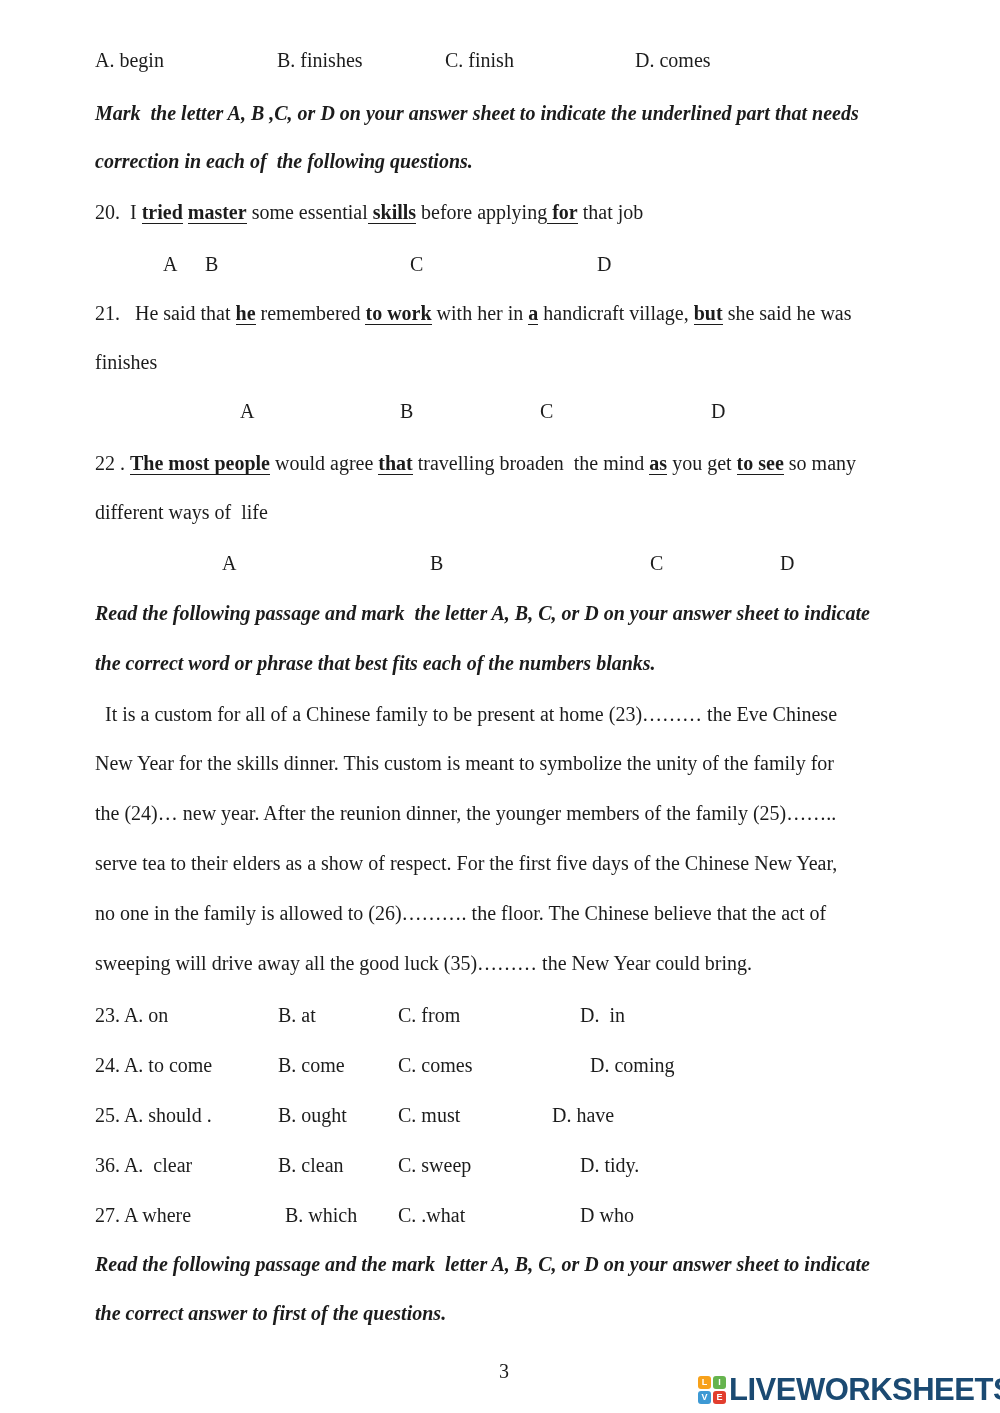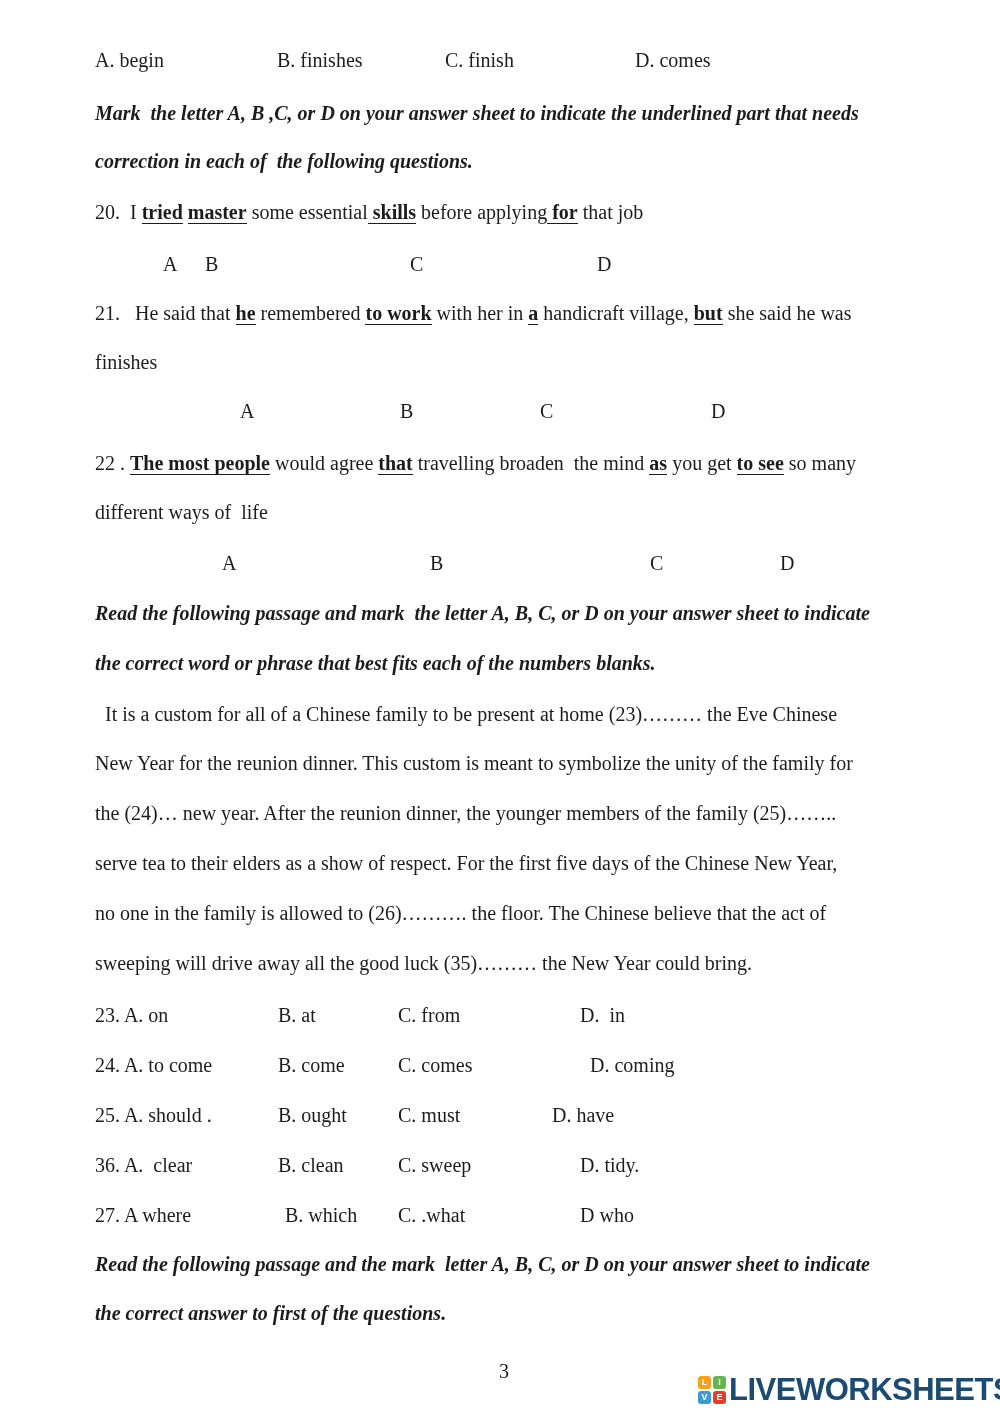--- a/index.html
+++ b/index.html
@@ -89,21 +89,21 @@
     <span class="pos" style="left:222px">A</span>
     <span class="pos" style="left:430px">B</span>
     <span class="pos" style="left:650px">C</span>
     <span class="pos" style="left:780px">D</span>
   </div>
 
   <div class="line bi" style="top:600px">Read the following passage and mark  the letter A, B, C, or D on your answer sheet to indicate</div>
   <div class="line bi" style="top:650px">the correct word or phrase that best fits each of the numbers blanks.</div>
 
   <div class="line" style="top:701px">  It is a custom for all of a Chinese family to be present at home (23)……… the Eve Chinese</div>
-  <div class="line" style="top:750px">New Year for the reunion dinner. This custom is meant to symbolize the unity of the family for</div>
+  <div class="line" style="top:750px">New Year for the skills dinner. This custom is meant to symbolize the unity of the family for</div>
   <div class="line" style="top:800px">the (24)… new year. After the reunion dinner, the younger members of the family (25)……..</div>
   <div class="line" style="top:850px">serve tea to their elders as a show of respect. For the first five days of the Chinese New Year,</div>
   <div class="line" style="top:900px">no one in the family is allowed to (26)………. the floor. The Chinese believe that the act of</div>
   <div class="line" style="top:950px">sweeping will drive away all the good luck (35)……… the New Year could bring.</div>
 
   <div class="row" style="top:1002px">
     <span class="pos" style="left:95px">23. A. on</span>
     <span class="pos" style="left:278px">B. at</span>
     <span class="pos" style="left:398px">C. from</span>
     <span class="pos" style="left:580px">D.  in</span>

